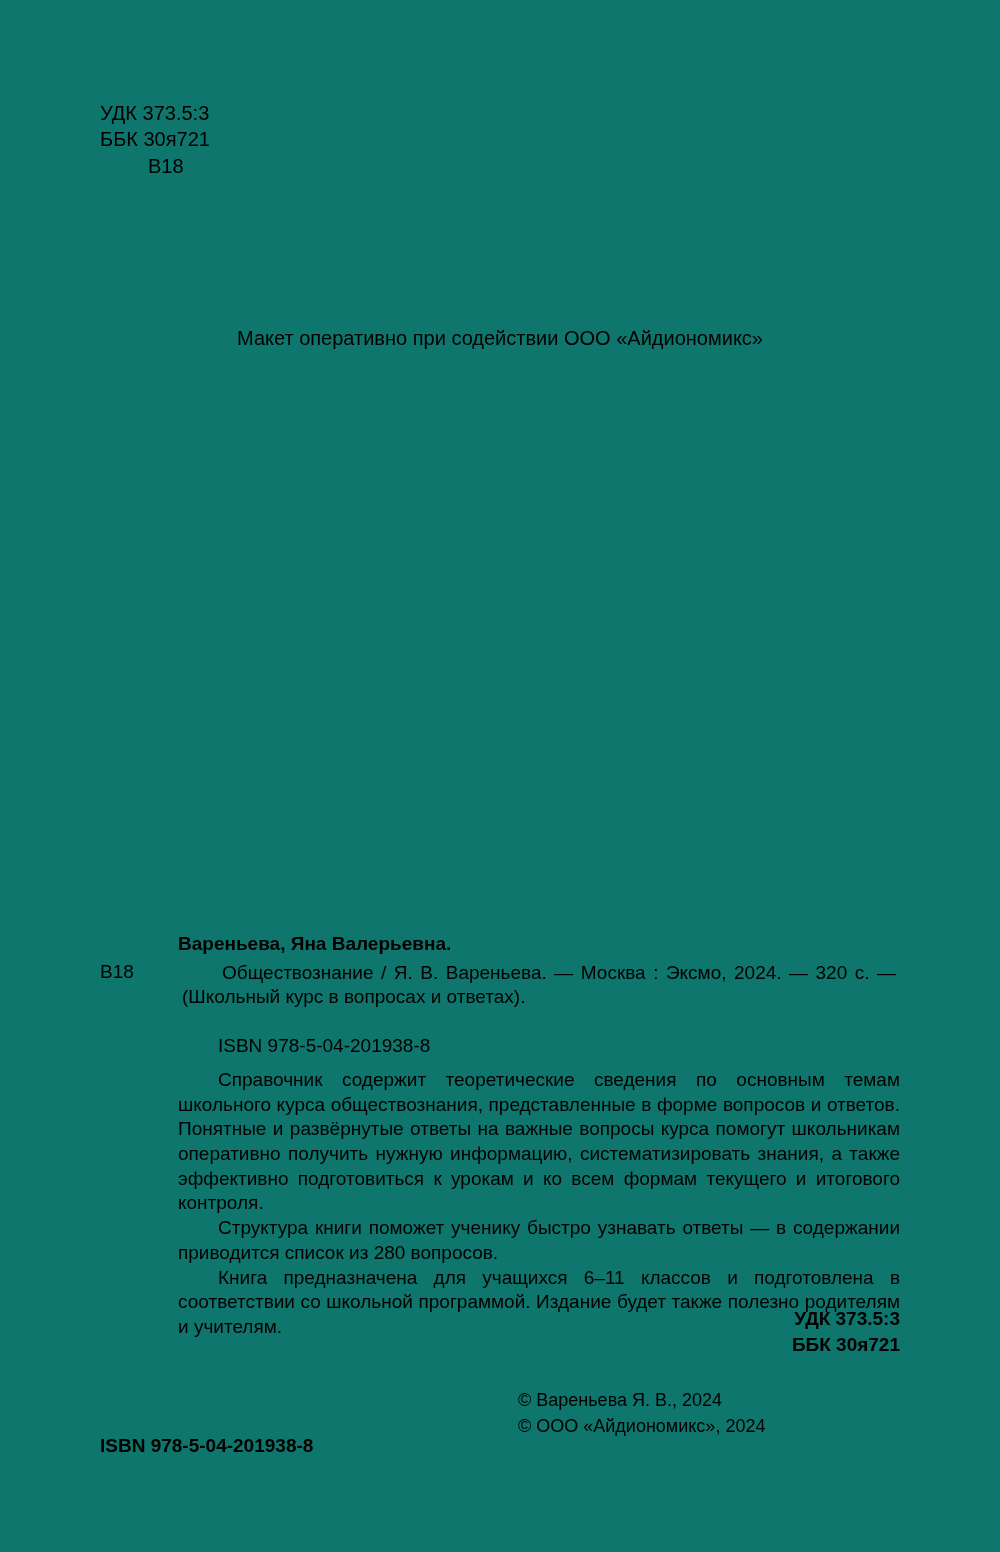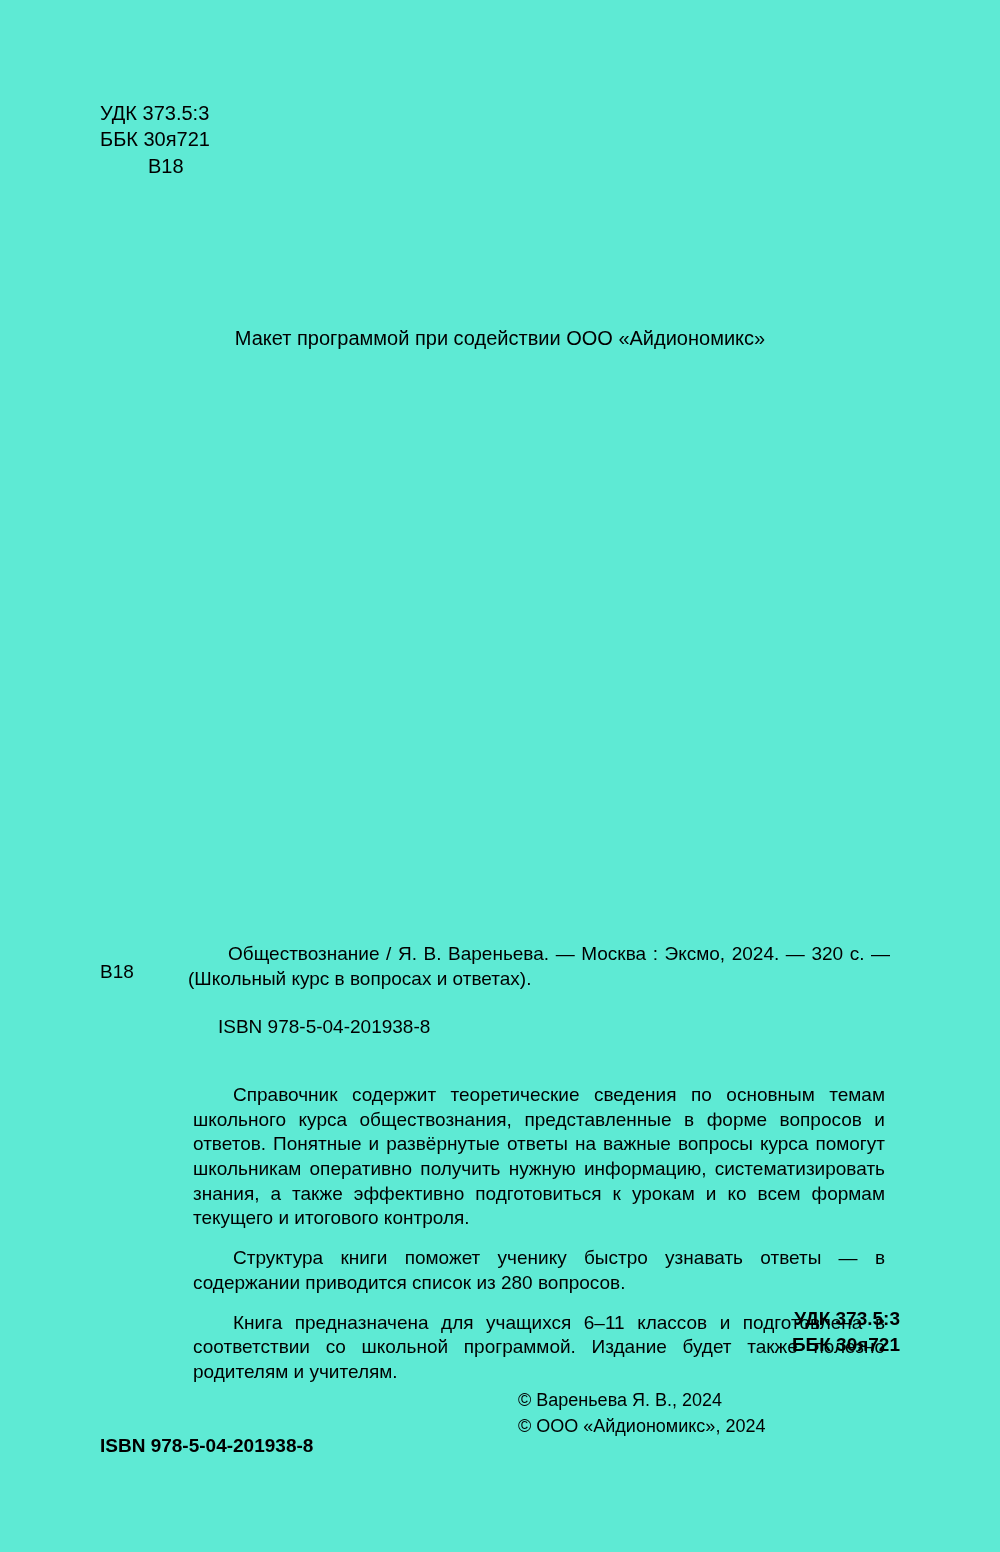--- a/index.html
+++ b/index.html
@@ -4,21 +4,21 @@
 <style>
   html, body {
     margin: 0;
     padding: 0;
     background: #ffffff;
   }
   .page {
     position: relative;
     width: 1000px;
     height: 1552px;
-    background: #5eead4;
+    background: #0f766e;
     color: #000000;
     font-family: "Liberation Sans", "DejaVu Sans", sans-serif;
     font-size: 19px;
     line-height: 1.3;
     overflow: hidden;
   }
   .abs { position: absolute; }
 
   
   .top-codes {
@@ -48,37 +48,37 @@
   }
   .card {
     left: 178px;
     top: 932px;
     width: 722px;
   }
   .card .author {
     font-weight: bold;
   }
   .card .bib {
-    margin: 10px;
+    margin: 4px;
     text-indent: 40px;
     text-align: justify;
   }
   .card .isbn-line {
     margin-top: 24px;
     padding-left: 40px;
   }
 
   
   .annotation {
     left: 178px;
     top: 1068px;
     width: 722px;
   }
   .annotation p {
-    margin: 15px;
+    margin: 0;
     text-indent: 40px;
     text-align: justify;
   }
 
   
   .bottom-codes {
     left: 0;
     top: 1306px;
     width: 900px;
     text-align: right;
@@ -109,25 +109,26 @@
 <body>
 
 <div class="page">
 
   <div class="abs top-codes">
     <div>УДК 373.5:3</div>
     <div>ББК 30я721</div>
     <div class="indent-code">В18</div>
   </div>
 
-  <div class="abs prepared-note">Макет программой при содействии ООО «Айдиономикс»</div>
+  <div class="abs prepared-note">Макет оперативно при содействии ООО «Айдиономикс»</div>
 
   <div class="abs margin-code">В18</div>
 
   <div class="abs card">
+    <div class="author">Вареньева, Яна Валерьевна.</div>
     <p class="bib">Обществознание / Я. В. Вареньева. — Москва : Эксмо, 2024. — 320 с. — (Школьный курс в вопросах и ответах).</p>
     <div class="isbn-line">ISBN 978-5-04-201938-8</div>
   </div>
 
   <div class="abs annotation">
     <p>Справочник содержит теоретические сведения по основным темам школьного курса обществознания, представленные в форме вопросов и ответов. Понятные и развёрнутые ответы на важные вопросы курса помогут школьникам оперативно получить нужную информацию, систематизировать знания, а также эффективно подготовиться к урокам и ко всем формам текущего и итогового контроля.</p>
     <p>Структура книги поможет ученику быстро узнавать ответы — в содержании приводится список из 280 вопросов.</p>
     <p>Книга предназначена для учащихся 6–11 классов и подготовлена в соответствии со школьной программой. Издание будет также полезно родителям и учителям.</p>
   </div>
 

